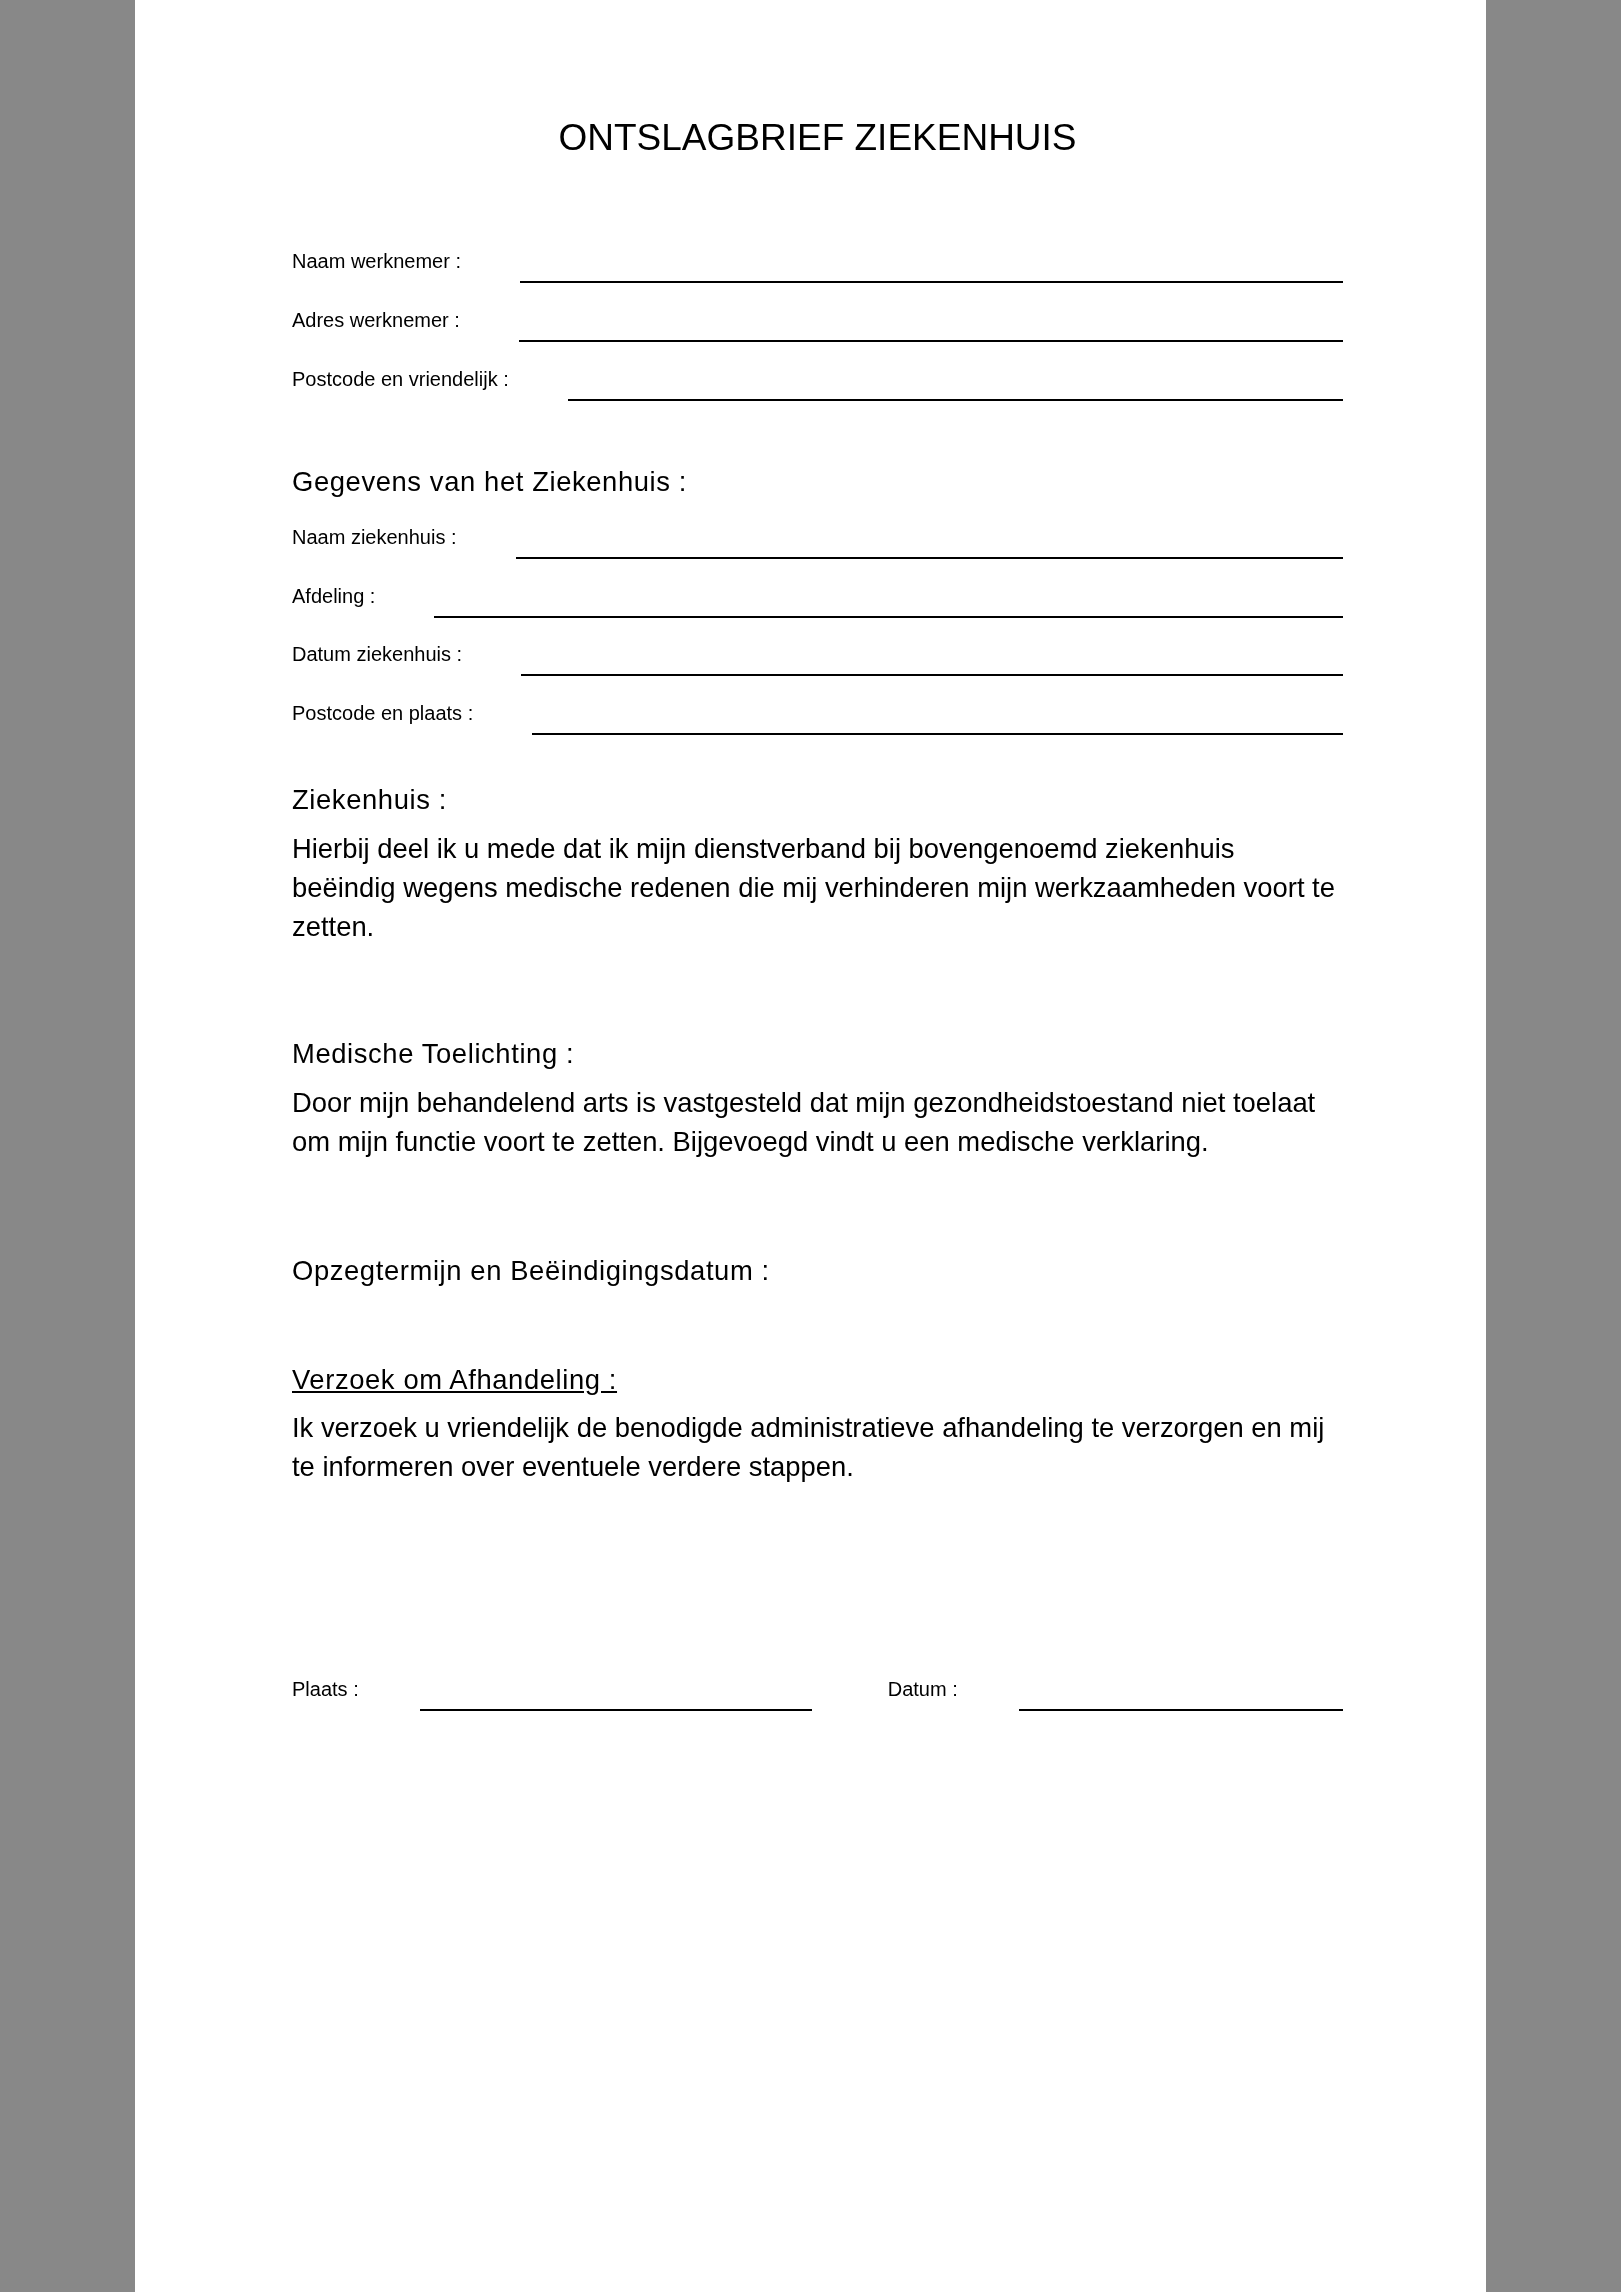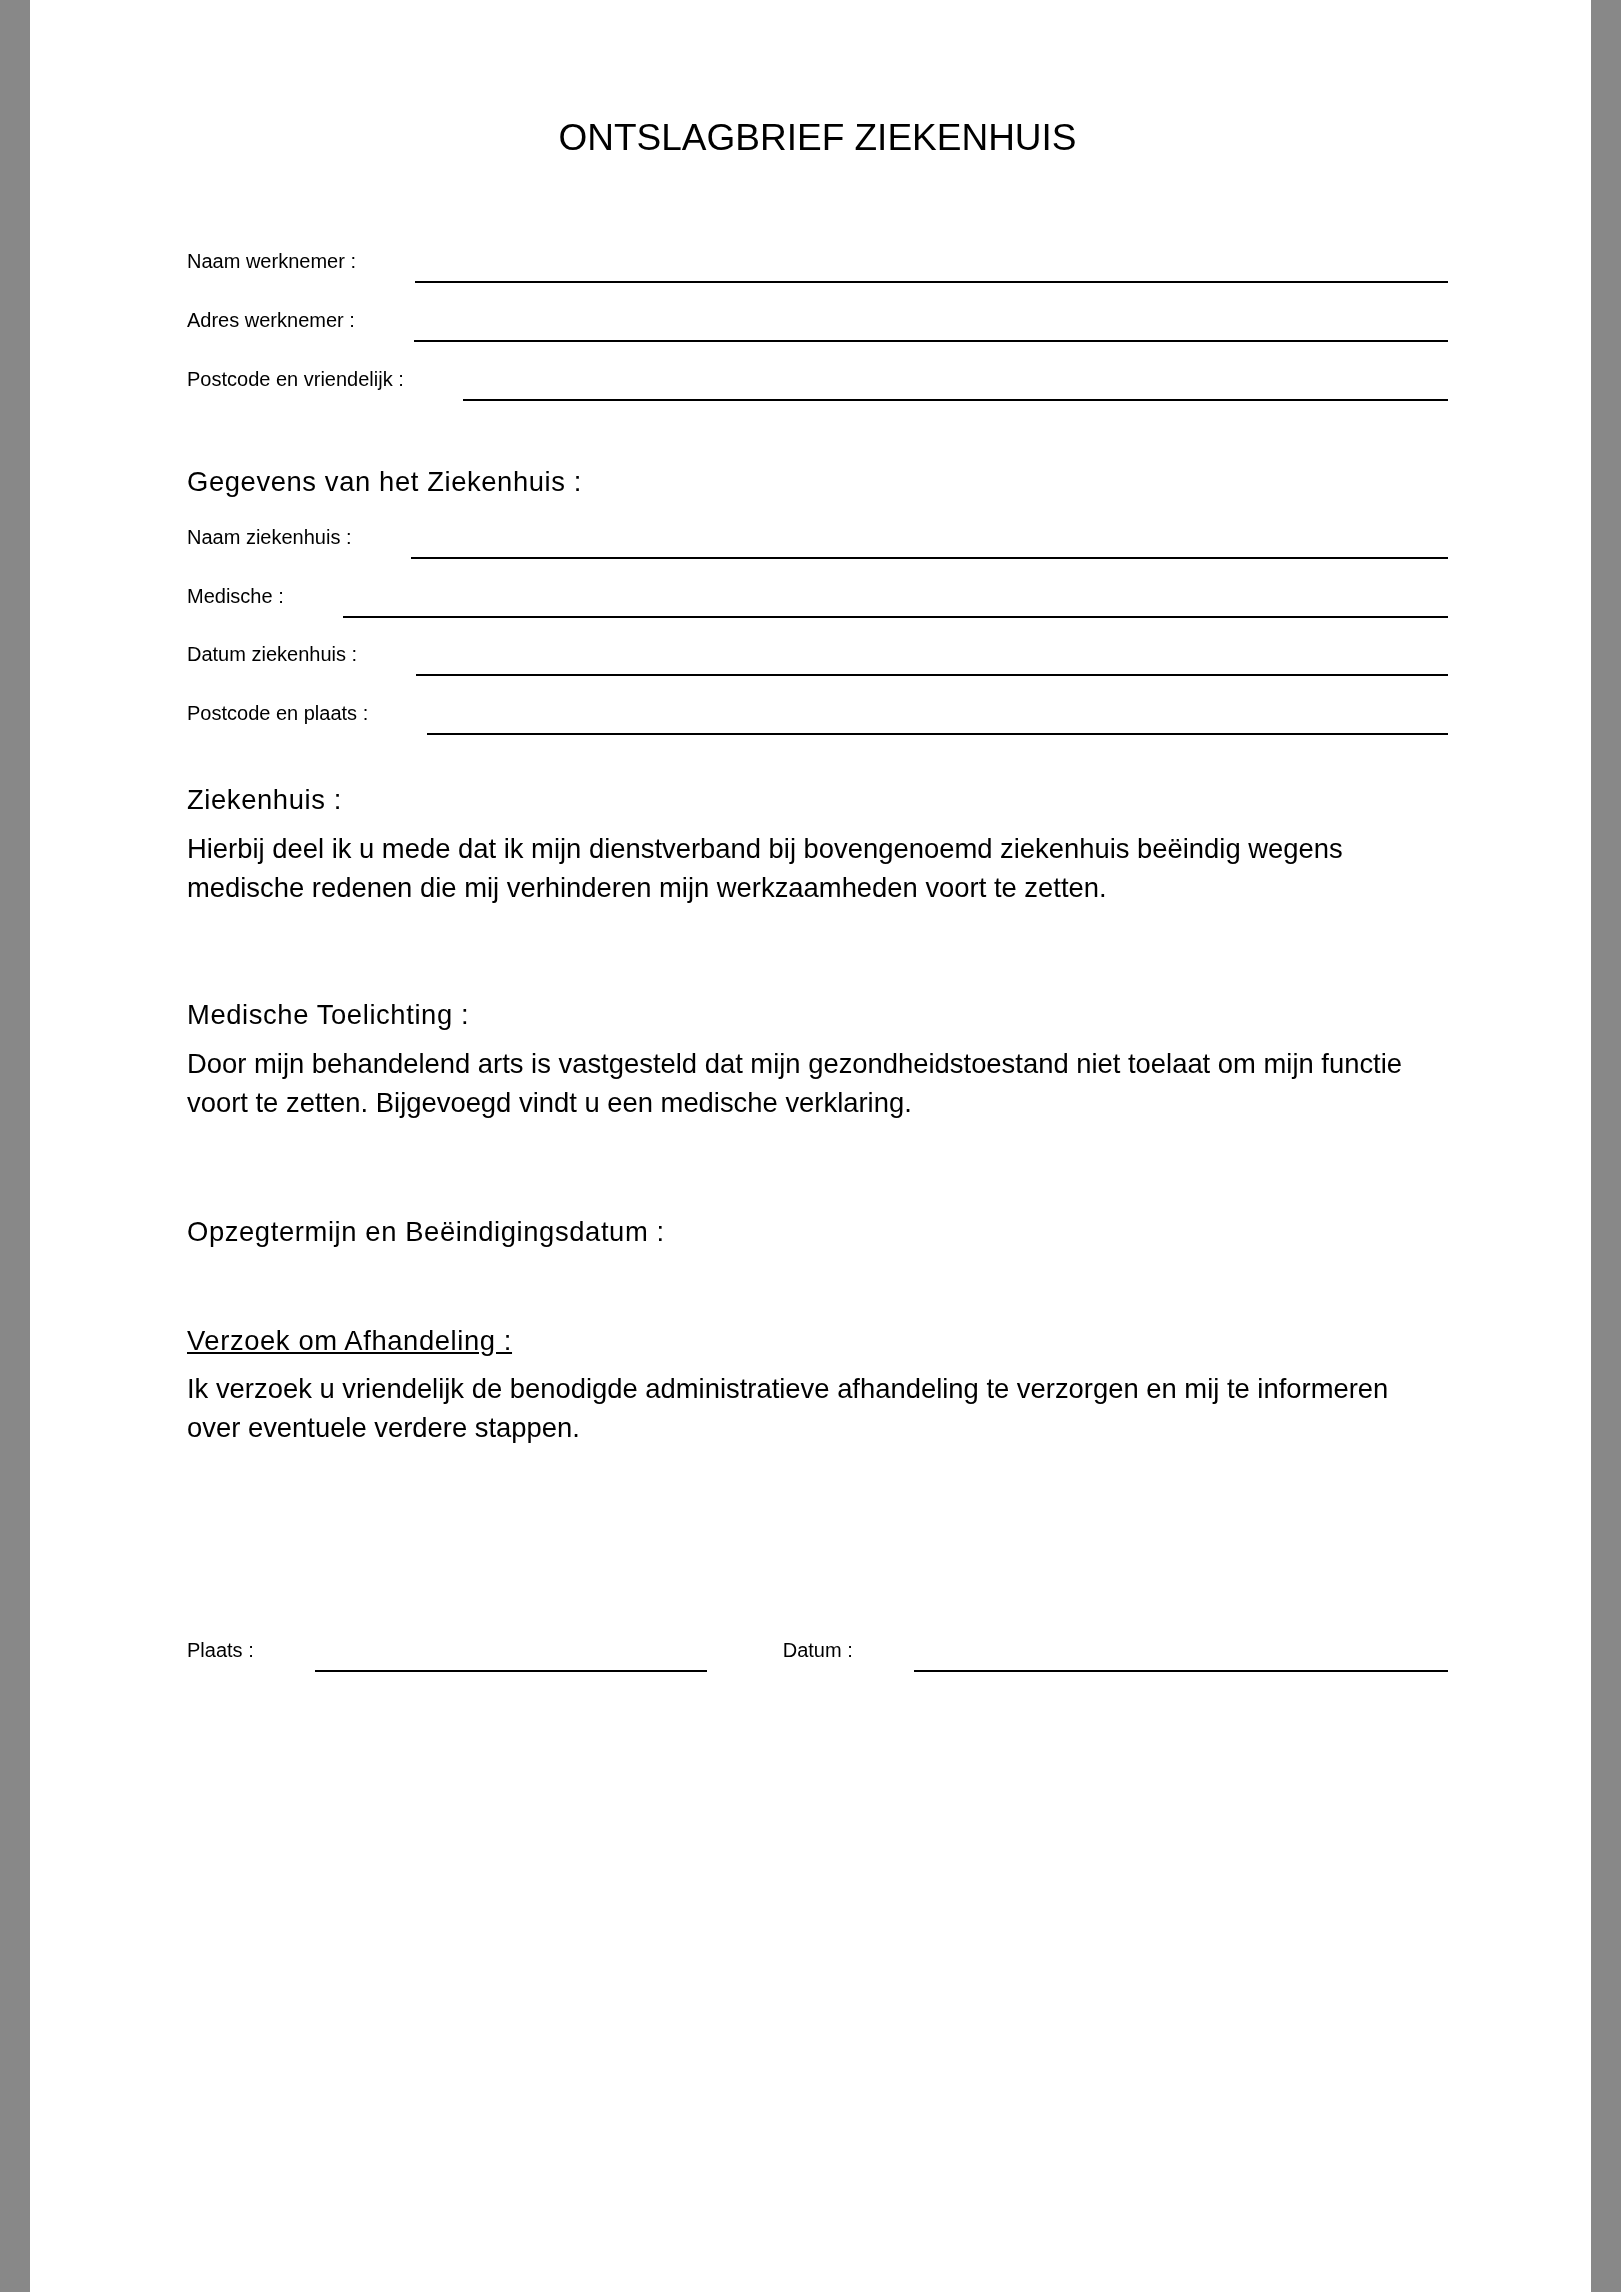--- a/index.html
+++ b/index.html
@@ -1,18 +1,18 @@
 <!DOCTYPE html>
 <html><head>
 <meta charset="utf-8">
 <style>
   * { margin: 0; padding: 0; box-sizing: border-box; }
   html, body { background: #888; }
   .page {
-    width: 1561px;
+    width: 1351px;
     height: 2293px;
     background: #ffffff;
     margin: 0 auto;
     font-family: "Liberation Sans", "DejaVu Sans", sans-serif;
     color: #000000;
     overflow: hidden;
   }
   .content {
     padding: 0 143px 0 157px;
   }
@@ -99,21 +99,21 @@
     </div>
 
     <div class="section-heading gegevens-heading">Gegevens van het Ziekenhuis :</div>
 
     <div class="fields-block hospital-fields" style="margin-top:21.6px;">
       <div class="field-row">
         <span class="field-label">Naam ziekenhuis :</span>
         <span class="field-line"></span>
       </div>
       <div class="field-row">
-        <span class="field-label">Medische :</span>
+        <span class="field-label">Afdeling :</span>
         <span class="field-line"></span>
       </div>
       <div class="field-row">
         <span class="field-label">Datum ziekenhuis :</span>
         <span class="field-line"></span>
       </div>
       <div class="field-row">
         <span class="field-label">Postcode en plaats :</span>
         <span class="field-line"></span>
       </div>

